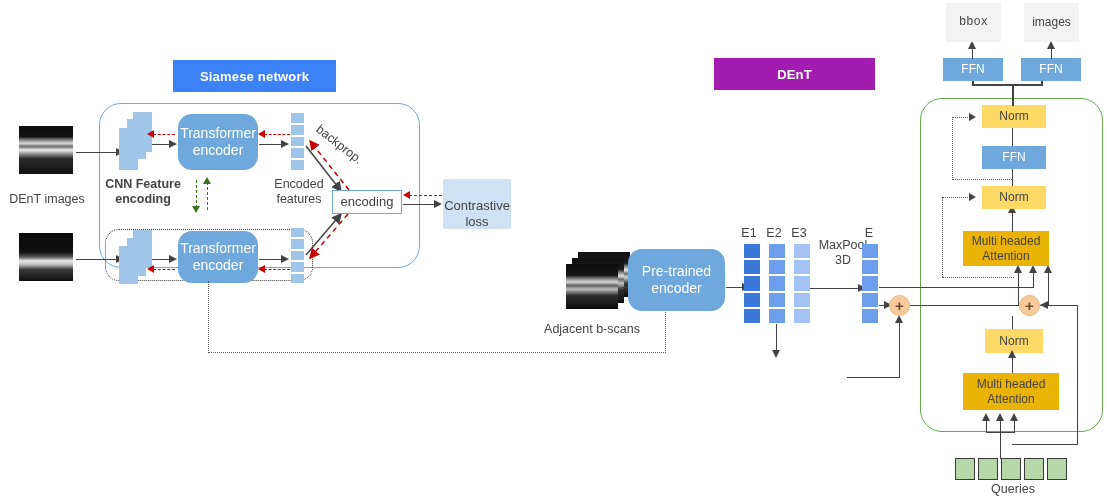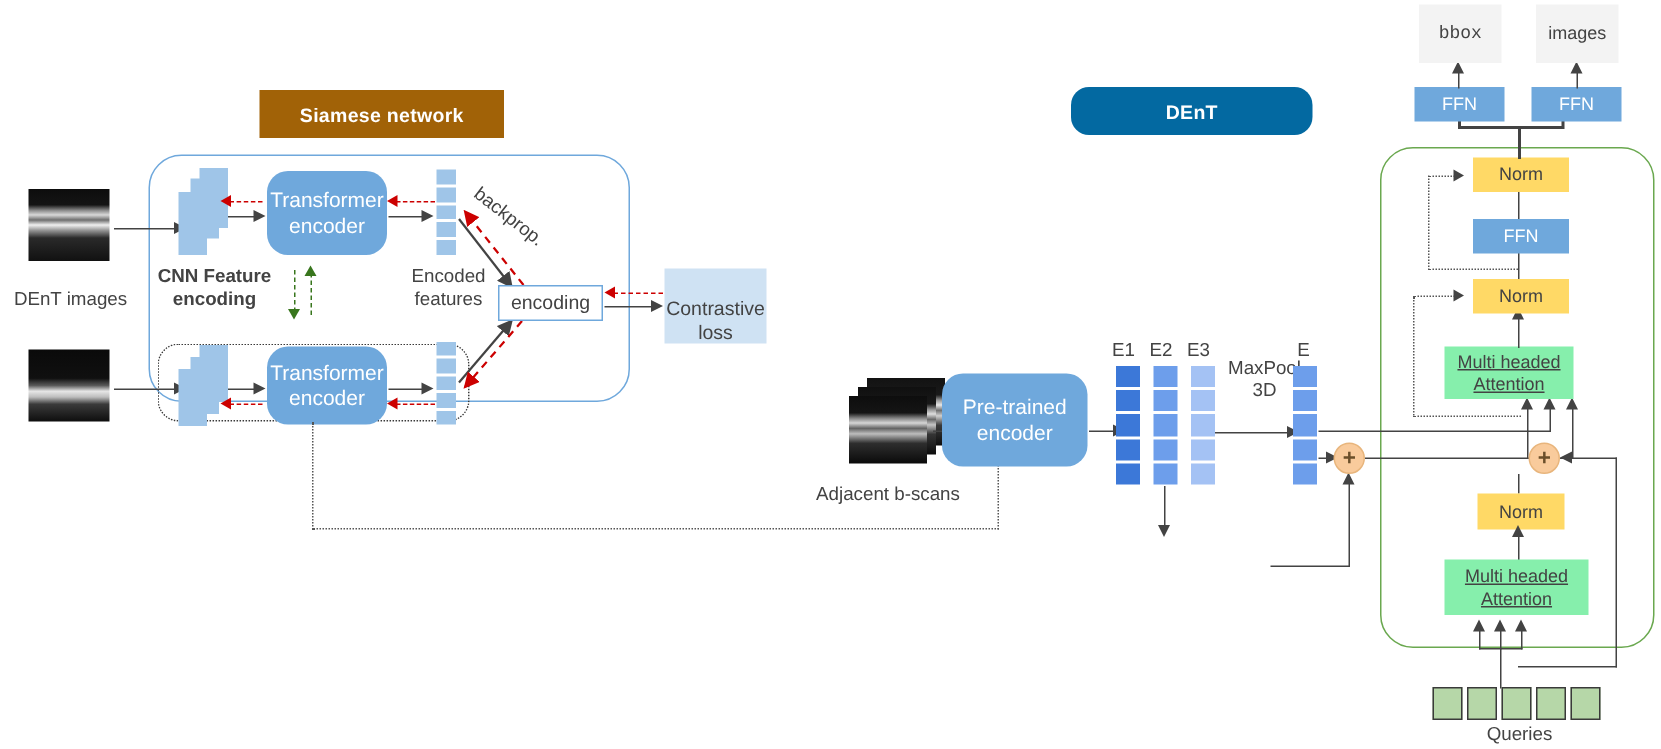--- a/index.html
+++ b/index.html
@@ -5,36 +5,36 @@
   html,body{margin:0;padding:0;background:#ffffff;}
   body{width:1107px;height:499px;position:relative;overflow:hidden;
        font-family:"Liberation Sans","DejaVu Sans",sans-serif;
        color:#404040;-webkit-font-smoothing:antialiased;}
   #stage{position:absolute;left:0;top:0;width:1107px;height:499px;}
   .abs{position:absolute;box-sizing:border-box;}
 
   
   .hdr{display:flex;align-items:center;justify-content:center;
        color:#ffffff;font-weight:bold;font-size:13px;letter-spacing:.2px;}
-  .hdr-blue{background:#a16207;}
-  .hdr-green{background:#0369a1;border-radius:12px;}
+  .hdr-blue{background:#3b82f6;}
+  .hdr-green{background:#a21caf;}
 
   
   .round-blue{border:1.4px solid #6fa8dc;border-radius:22px;background:transparent;}
   .round-green{border:1.4px solid #6aa84f;border-radius:22px;background:transparent;}
   .dotted-box{border:1.8px dotted #3a3a3a;border-radius:14px;background:transparent;}
 
   
   .blk{display:flex;align-items:center;justify-content:center;text-align:center;line-height:1.18;}
   .enc-blue{background:#6fa8dc;color:#ffffff;border-radius:14px;font-size:14px;}
   .box-lightblue{background:#cfe2f3;color:#434343;font-size:13px;}
   .box-outline{background:#ffffff;border:1.2px solid #6fa8dc;color:#434343;font-size:13px;}
   .ffn{background:#6fa8dc;color:#ffffff;font-size:12px;}
   .norm{background:#ffd966;color:#434343;font-size:12px;}
-  .mha{background:#86efac;color:#434343;font-size:12px;text-decoration:underline;}
+  .mha{background:#eab308;color:#434343;font-size:12px;}
   .outbox{background:#f3f3f3;color:#434343;font-size:12px;}
 
   
   .lbl{color:#434343;font-size:12.5px;line-height:1.2;text-align:center;}
   .lbl-col{color:#434343;font-size:12.5px;text-align:center;}
 
   
   .stack{display:flex;flex-direction:column;gap:2px;}
   .stack div{width:100%;flex:1;}
 

